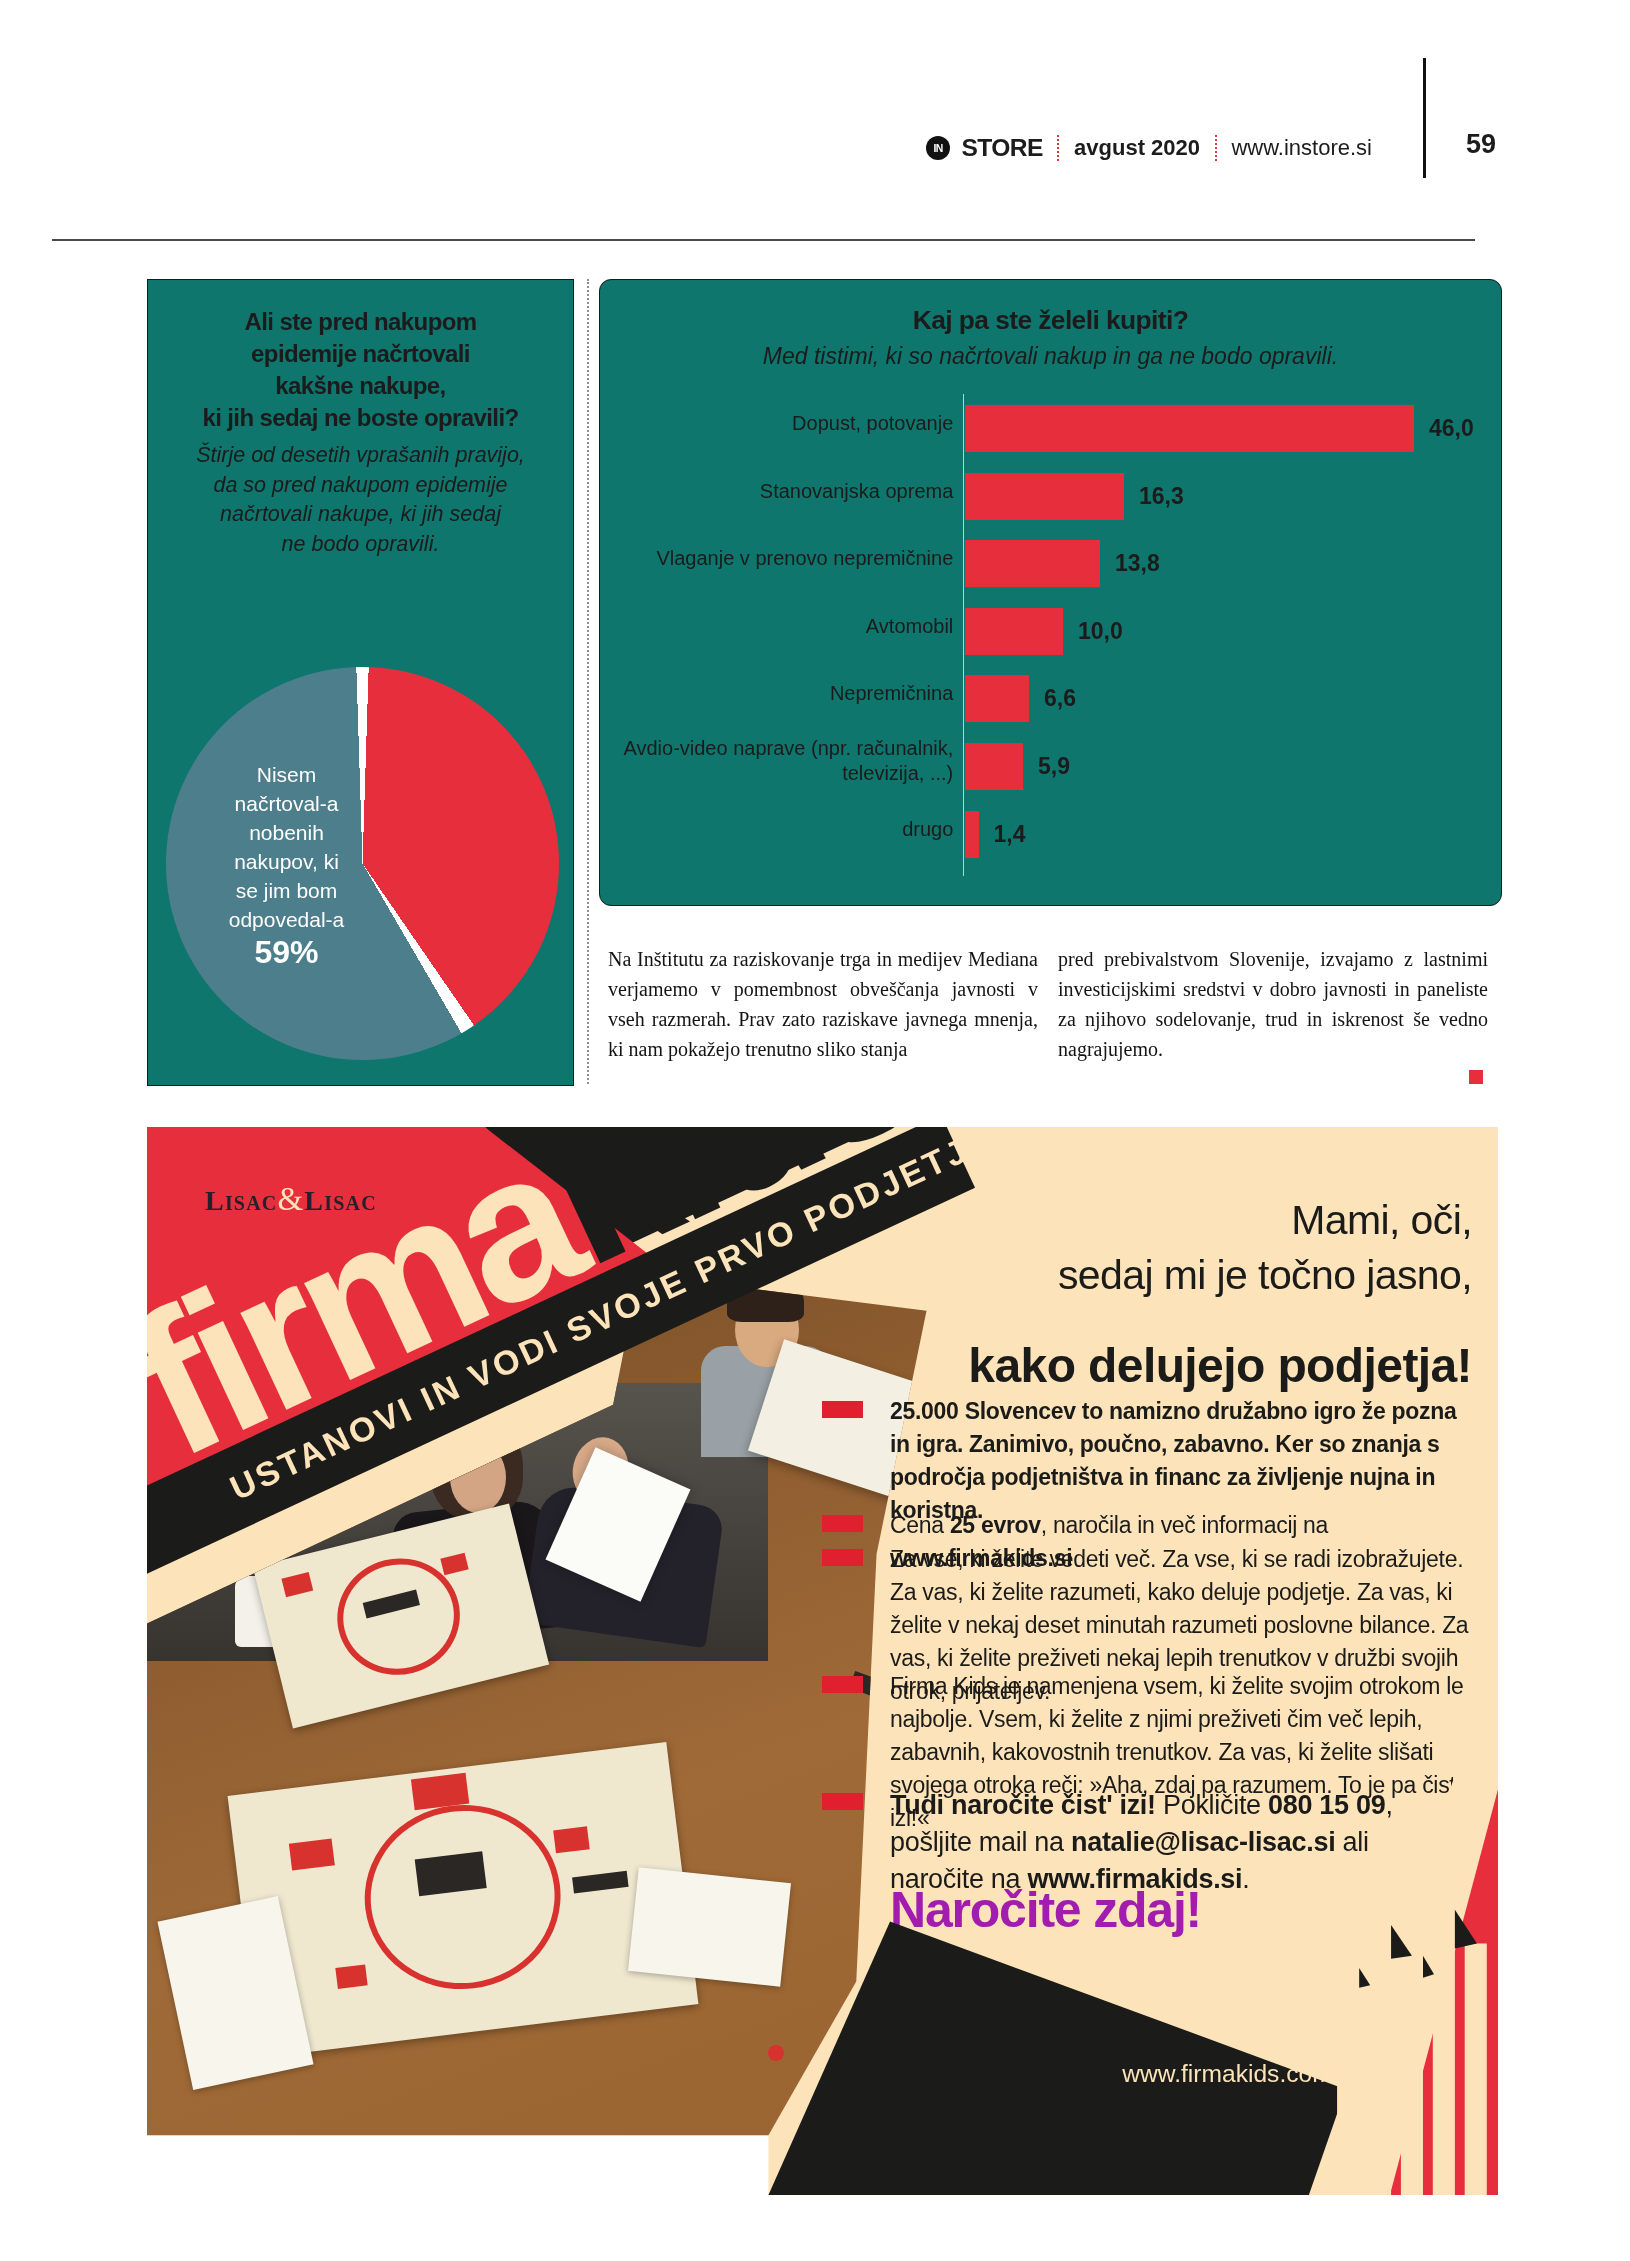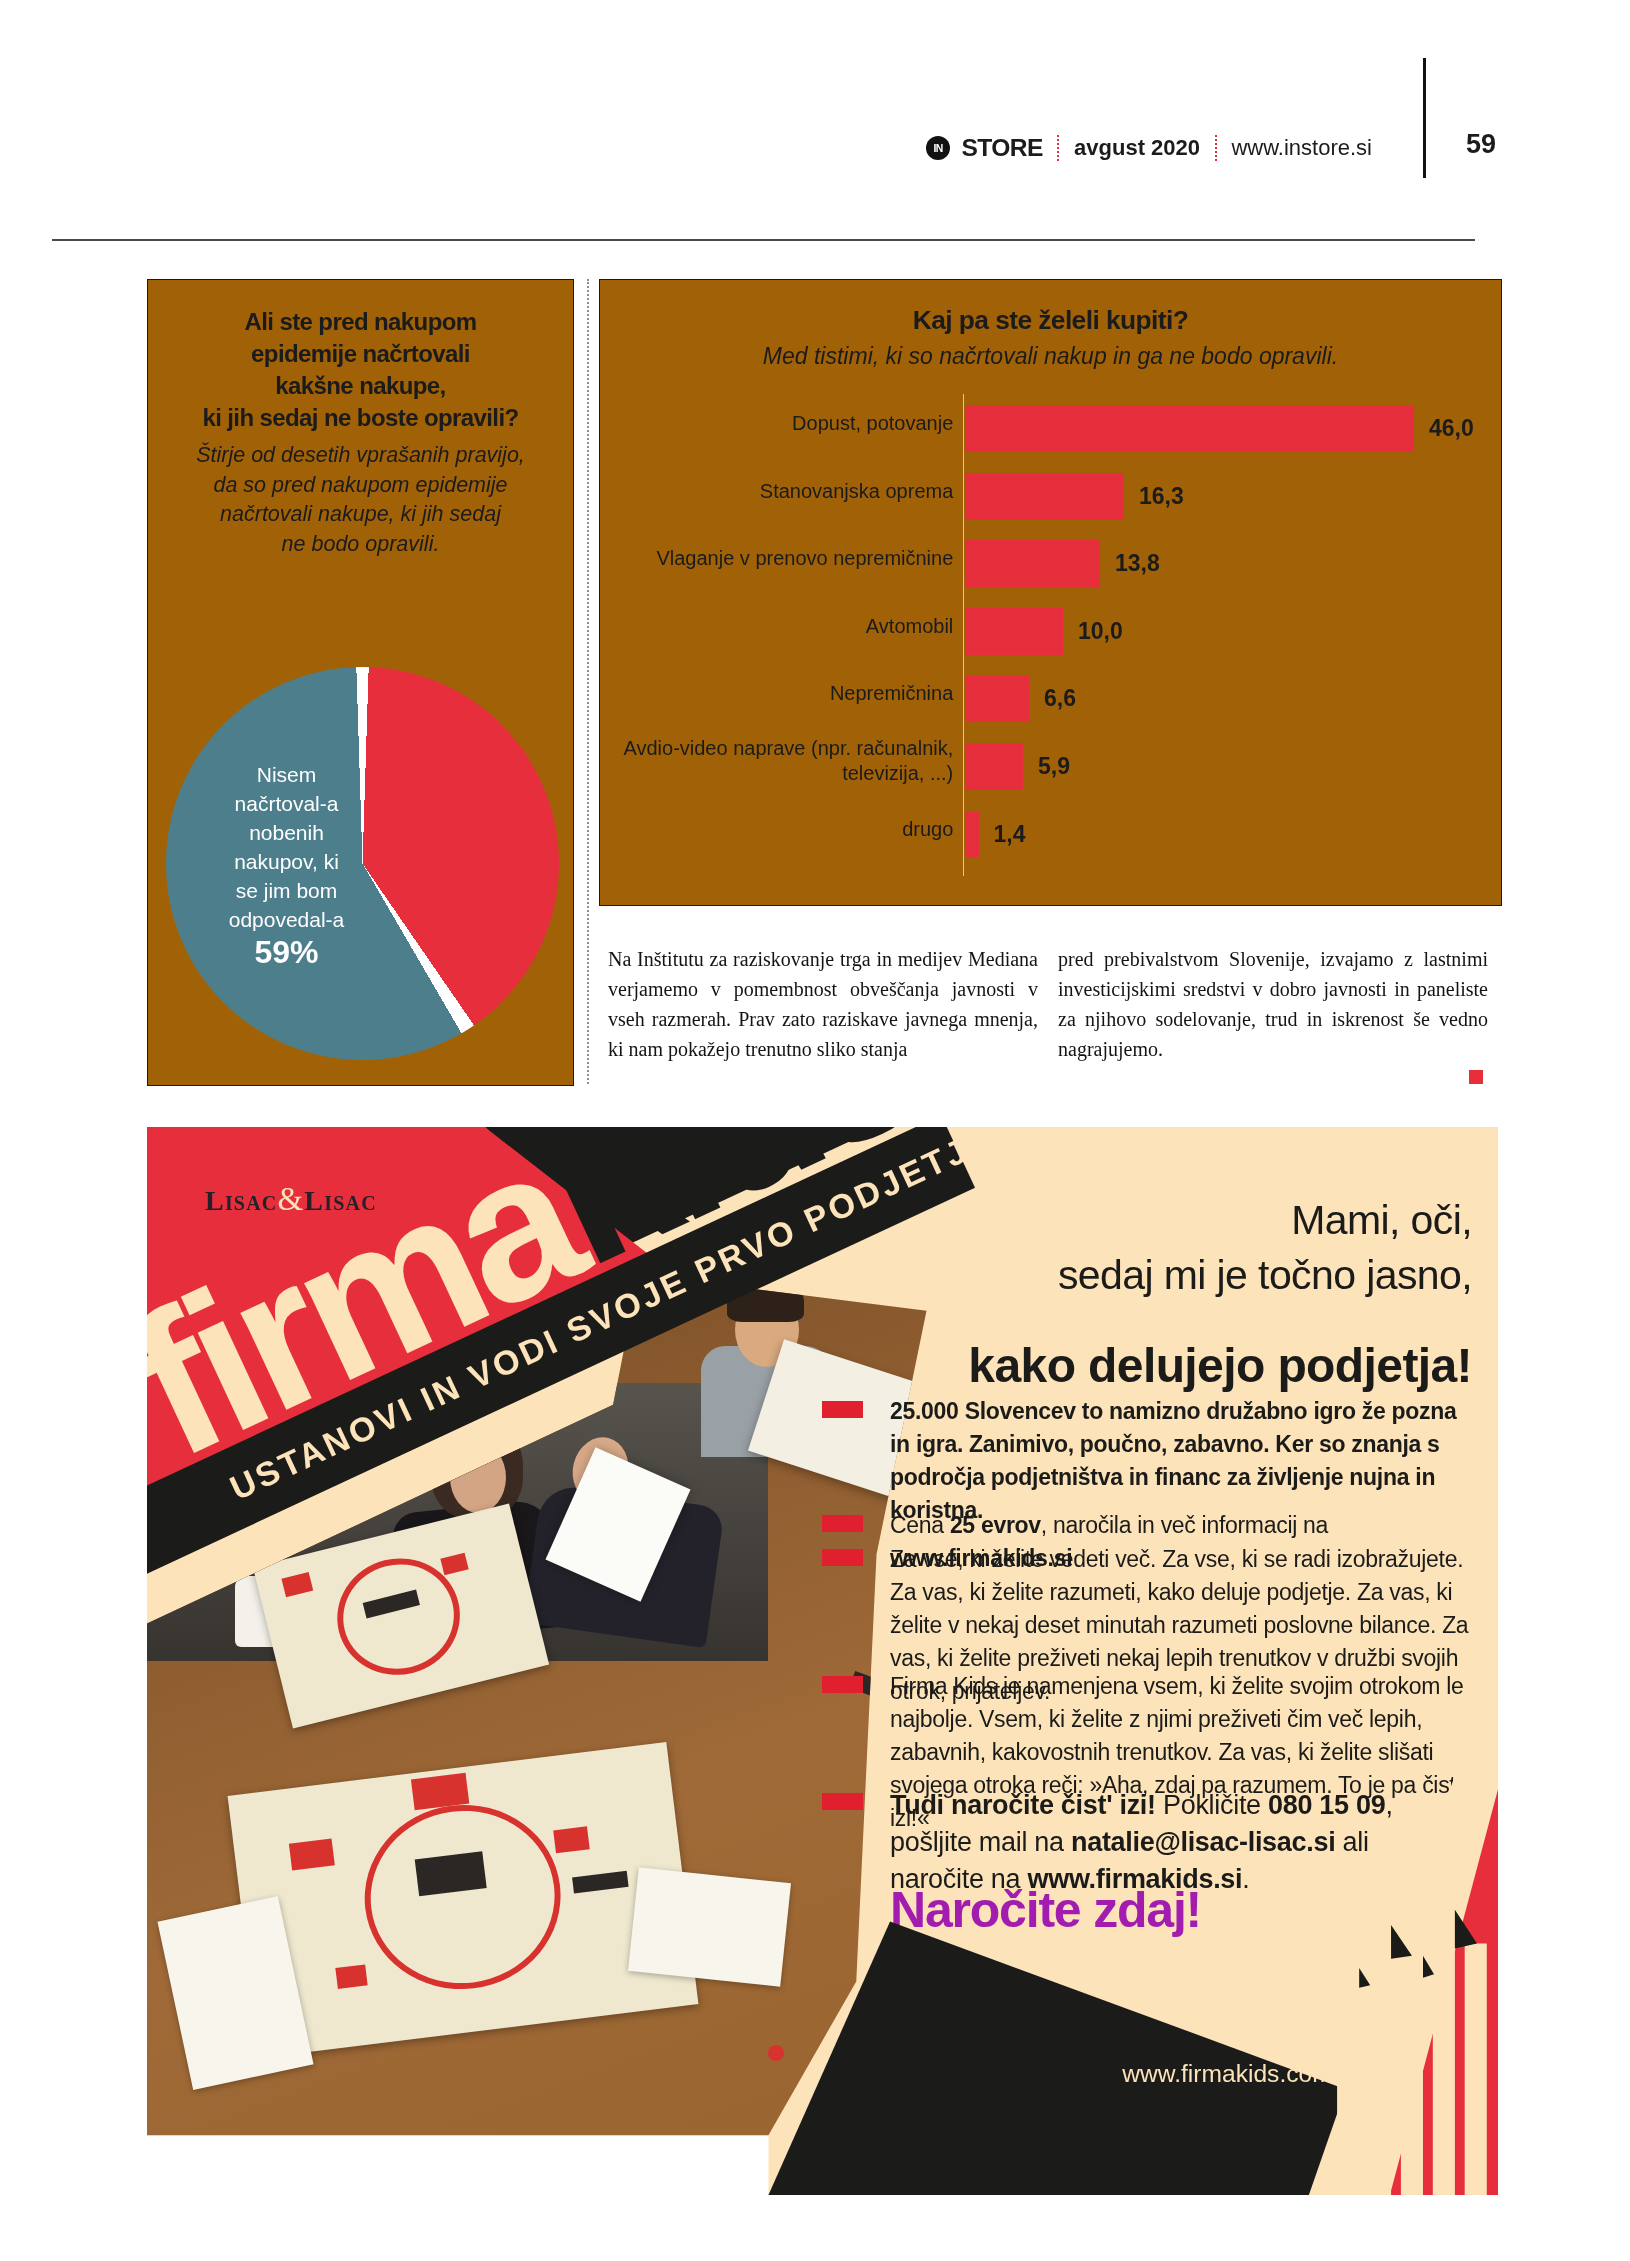--- a/index.html
+++ b/index.html
@@ -11,23 +11,23 @@
   .hdr-row{position:absolute;right:258px;top:11px;display:flex;align-items:center;gap:11px;}
   .hdr-logo{width:24.6px;height:24.6px;border-radius:50%;background:#111;color:#fff;font-weight:bold;font-size:10.4px;display:flex;align-items:center;justify-content:center;letter-spacing:-0.6px;}
   .hdr-mag{font-weight:bold;font-size:24.6px;color:#1c1c1c;letter-spacing:-0.6px;}
   .hdr-dots{width:0;height:26px;border-right:2.5px dotted #e62e3c;margin:0 3.7px;}
   .hdr-issue{font-weight:bold;font-size:22px;color:#1c1c1c;}
   .hdr-site{font-size:22px;color:#1c1c1c;}
   .hdr-num{position:absolute;left:1466px;top:129px;font-weight:bold;font-size:27px;color:#1c1c1c;}
   .rule{position:absolute;left:52px;top:239px;width:1423px;height:1.8px;background:#4a4a4a;}
 
   
-  .box{position:absolute;background:#a16207;border:1.8px solid #1a1a1a;}
+  .box{position:absolute;background:#0f766e;border:1.8px solid #1a1a1a;}
   .pie-box{left:147px;top:279px;width:425px;height:805px;}
-  .bar-box{left:599px;top:279px;width:901px;height:625px;}
+  .bar-box{left:599px;top:279px;width:901px;height:625px;border-radius:12px;}
   .vdots{position:absolute;left:587px;top:279px;height:805px;width:0;border-left:2.5px dotted #8f8f8f;}
 
   .pie-title{position:absolute;left:0;top:26px;width:100%;text-align:center;font-weight:bold;font-size:24px;line-height:32px;color:#1b1b1b;white-space:pre-line;letter-spacing:-0.6px;}
   .pie-sub{position:absolute;left:0;top:161px;width:100%;text-align:center;font-style:italic;font-size:21.5px;line-height:29.5px;color:#1b1b1b;white-space:pre-line;}
   .pie{position:absolute;left:18.4px;top:387px;width:393px;height:393px;border-radius:50%;}
   .pie-lab{position:absolute;color:#fff;text-align:center;font-size:21px;line-height:29px;white-space:pre-line;z-index:3;}
   .pie-lab .pct{display:block;font-weight:bold;font-size:32px;margin-top:3.7px;}
   .pie-lab-no{left:37px;top:451px;width:203px;}
   .pie-lab-yes{left:246px;top:473px;width:184px;}
 

